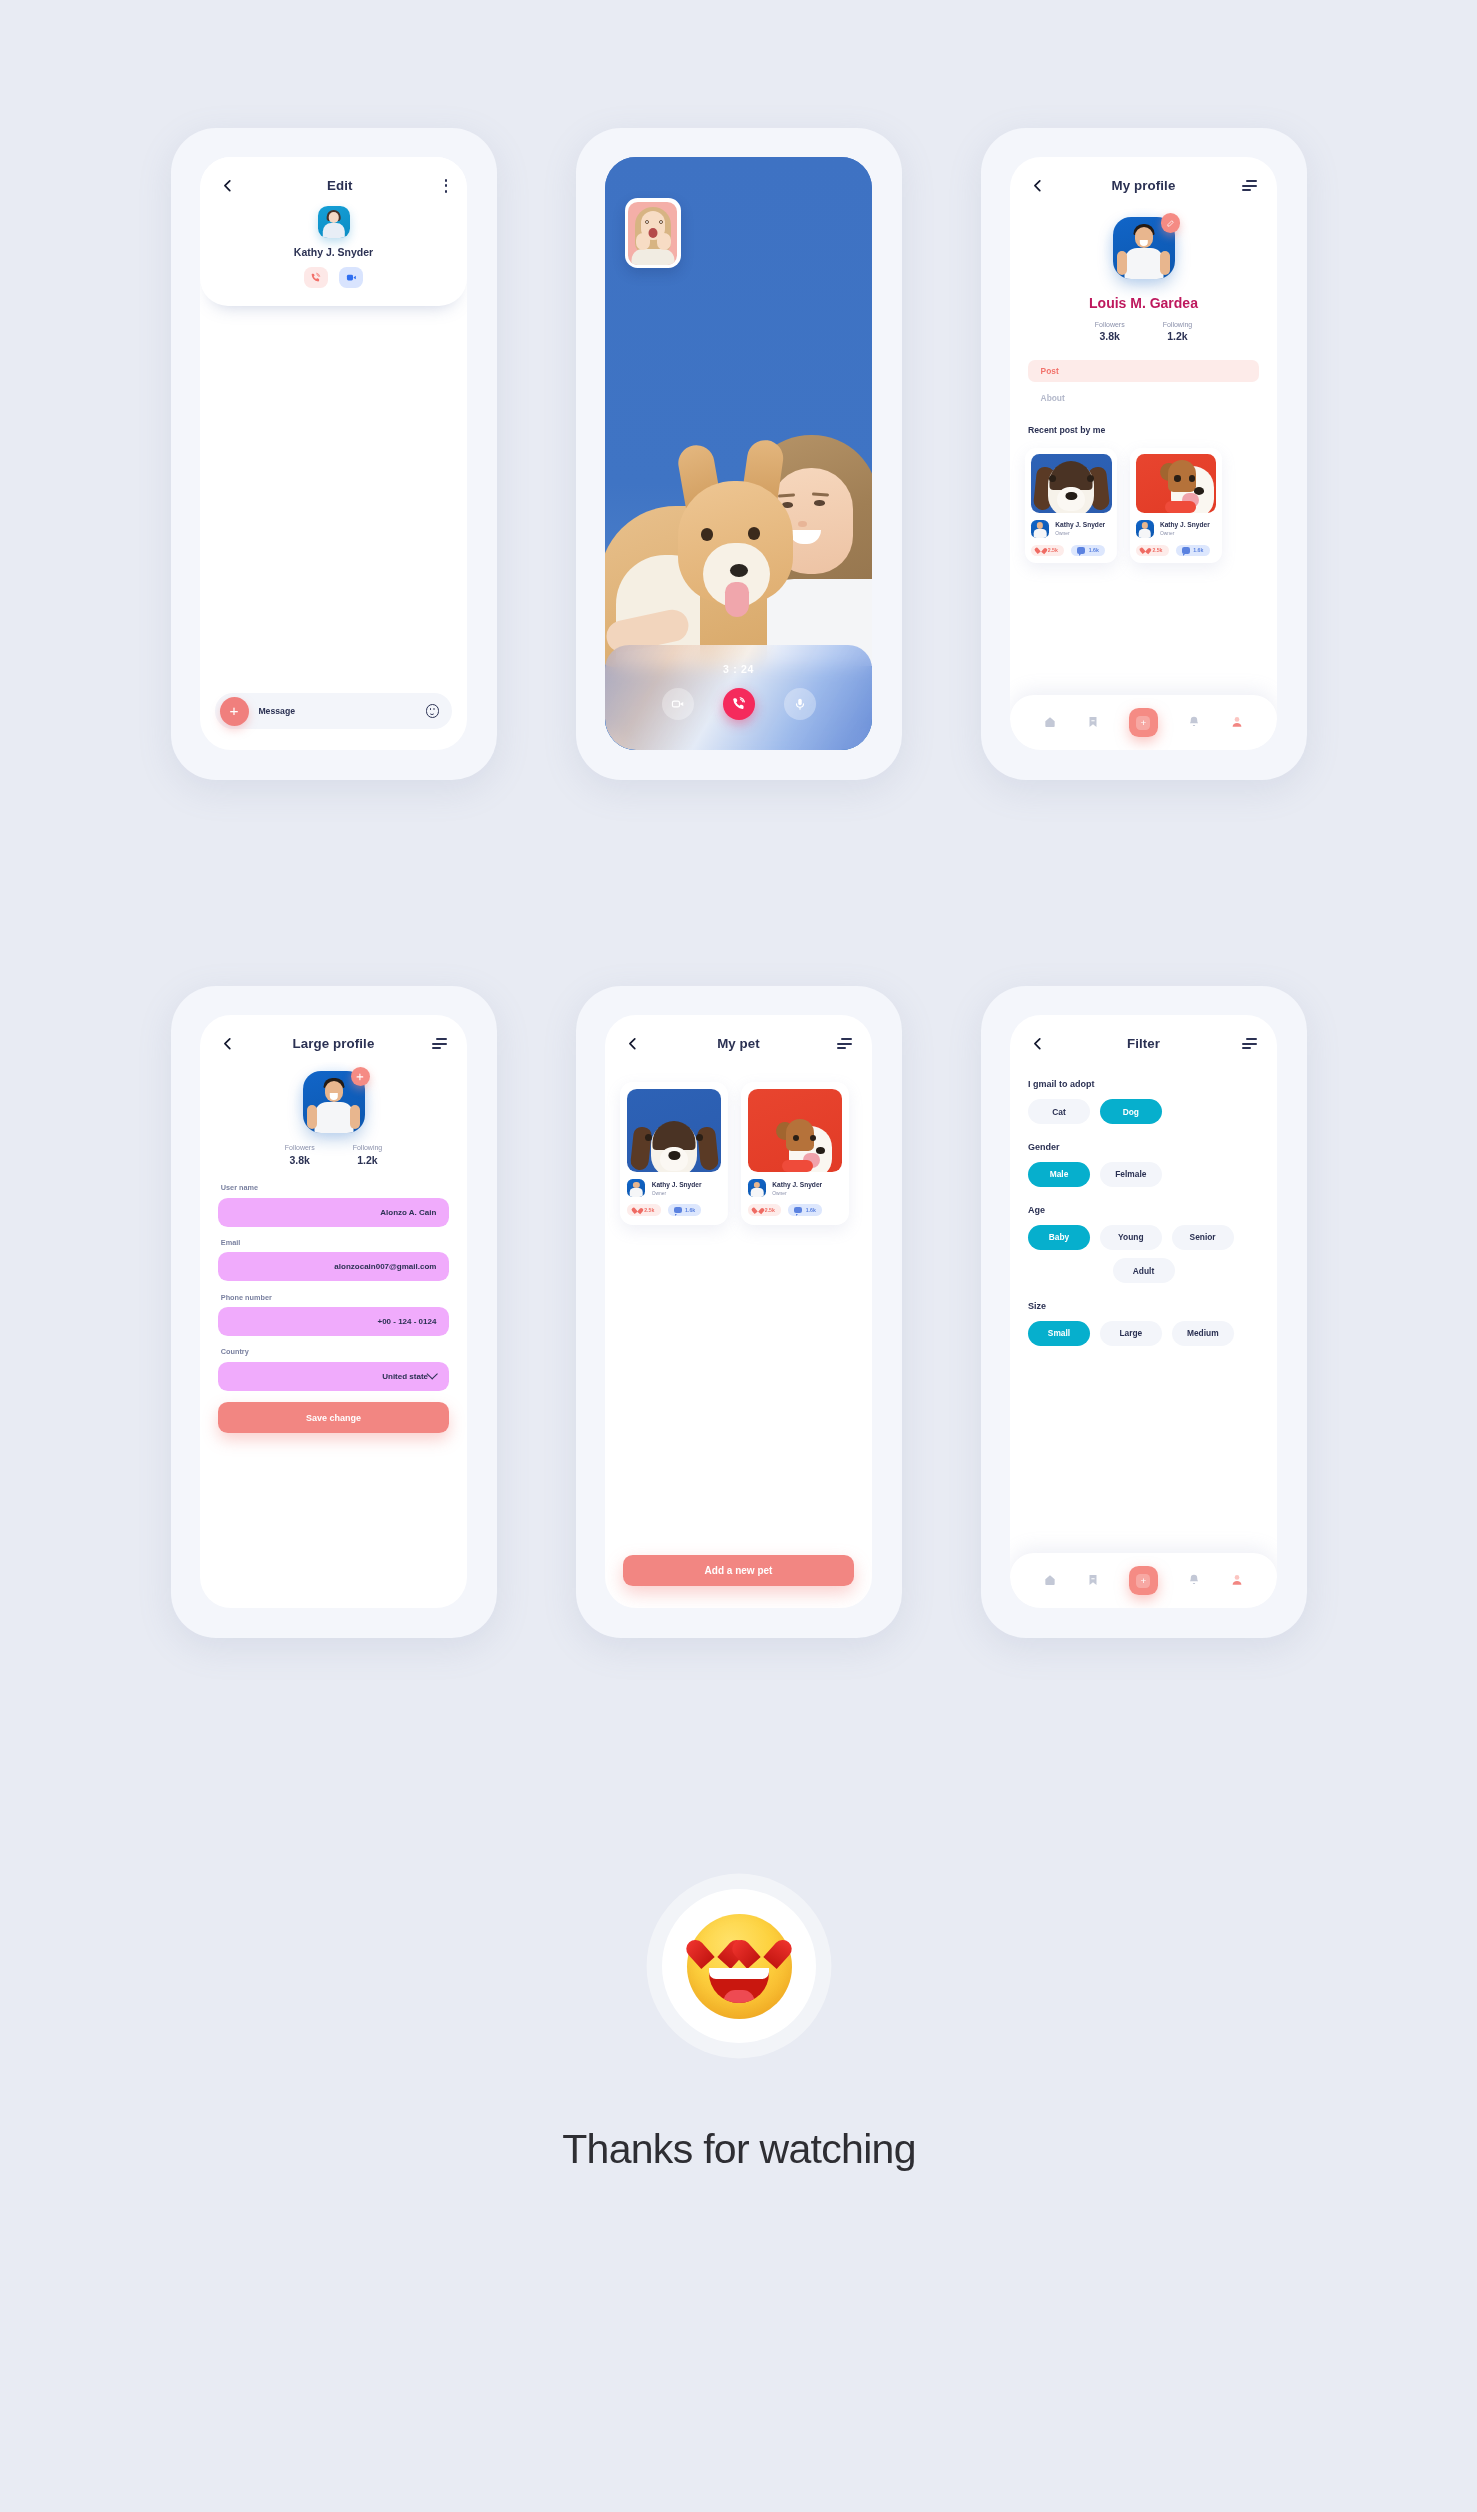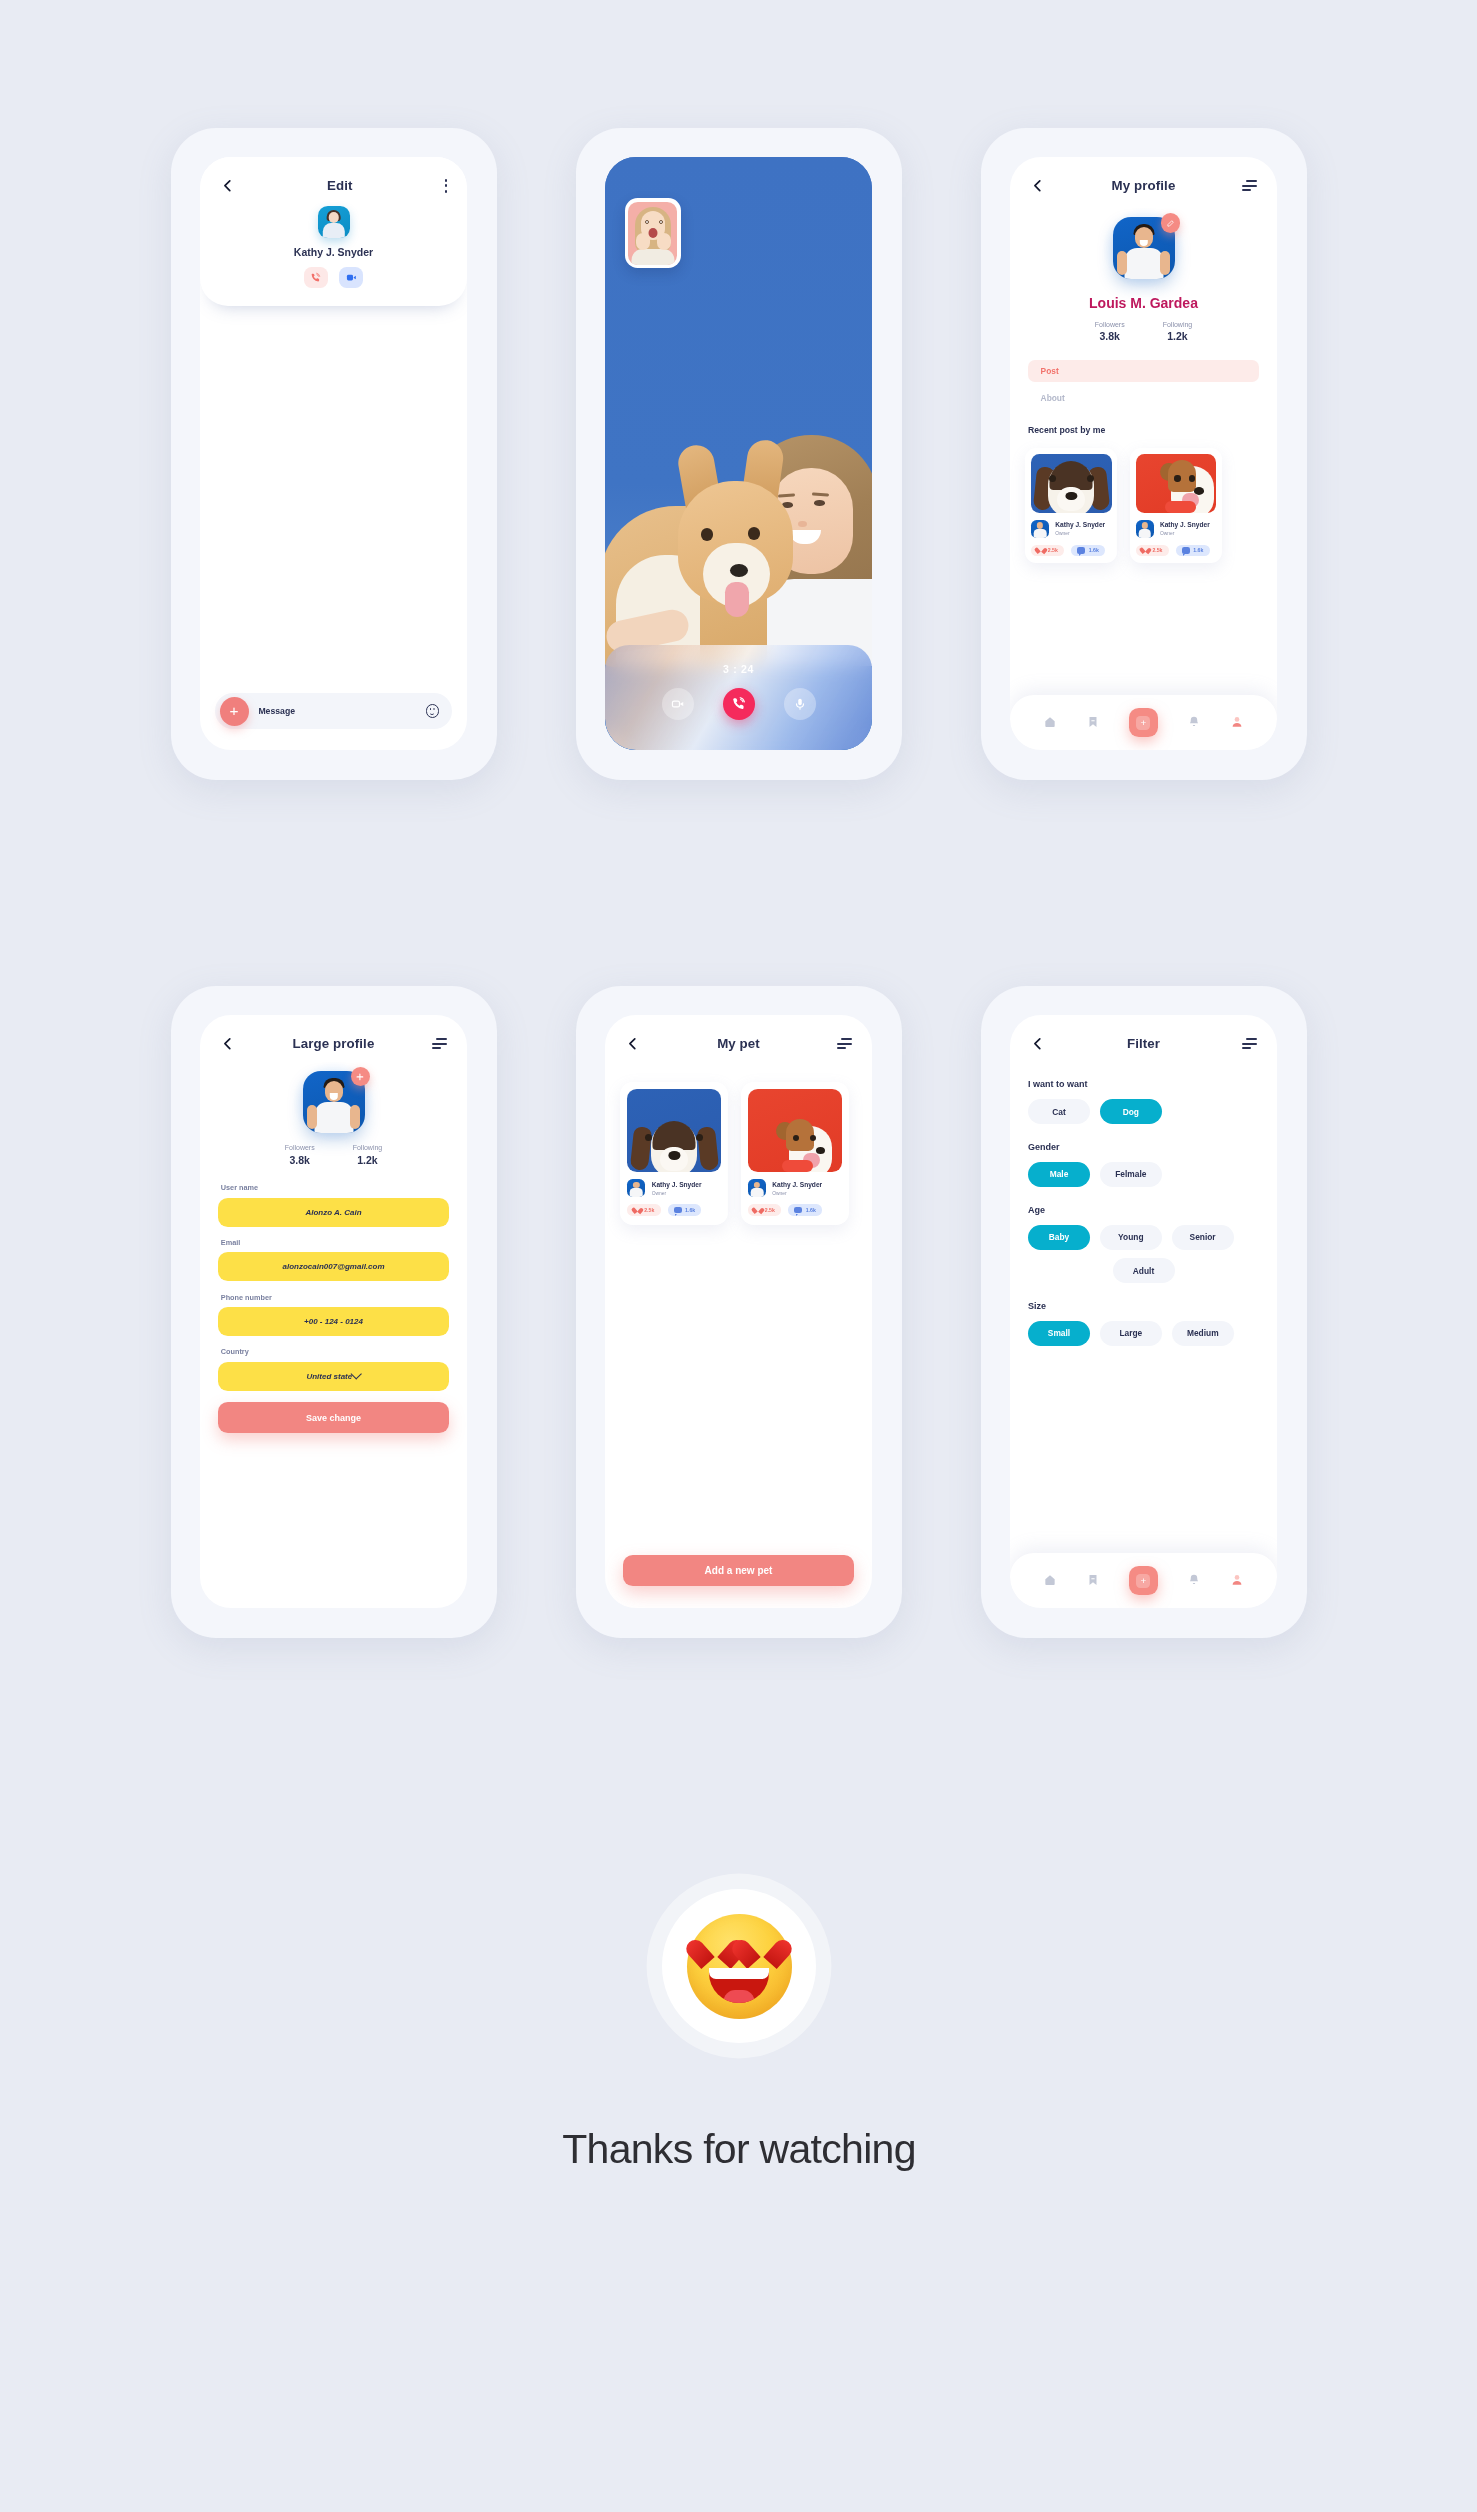--- a/index.html
+++ b/index.html
@@ -254,25 +254,24 @@
   }
   .nav-ic { width:15.4px; height:15.4px; display:flex;align-items:center;justify-content:center; }
   .nav-center {
     width:29px;height:29px;border-radius:9.8px;background:#f58b84;
     display:flex;align-items:center;justify-content:center;
     box-shadow:0 4.9px 12.6px rgba(245,139,132,.5);
   }
   .nav-center .inner { width:14px;height:14px;border-radius:4.2px;background:rgba(255,255,255,.25);display:flex;align-items:center;justify-content:center;color:#fff;font-size:9.8px;line-height:1;font-weight:300; }
   .flabel { font-size:7.3px; font-weight:600; color:#7a81a0; margin: 0 0 5.6px 2.8px; }
   .finput {
-    height:29px; background:#fde047; border-radius:9.8px;
+    height:29px; background:#f0abfc; border-radius:9.8px;
     display:flex; align-items:center; padding: 0 12.6px;
     font-size:8px; font-weight:700; color:#2b3153;
-    justify-content:center;
-    font-style:italic;
+    justify-content:flex-end;
   }
   .fgroup { padding: 0 18px; margin-bottom:11.2px; }
   .save-btn {
     margin: 4.2px 18px 0; height:31px; border-radius:9.8px; background:#f28682;
     display:flex; align-items:center; justify-content:center;
     color:#fff; font-size:9px; font-weight:700;
     box-shadow:0 7px 15.4px rgba(242,134,130,.38);
   }
   .chev-down { width:8.4px;height:8.4px; border-right:1.5px solid #2b3153; border-bottom:1.5px solid #2b3153; transform:rotate(45deg); margin-top:-3.5px; }
 
@@ -772,21 +771,21 @@
         </div>
         <div class="ttl">Filter</div>
         <div class="slider-icon">
             <b class="s1"></b>
             <b class="s2"></b>
             <b class="s3"></b>
           </div>
       </div>
 
       <div style="margin-top:28px;">
-        <div class="f-sec-title">I want to want</div>
+        <div class="f-sec-title">I gmail to adopt</div>
         <div class="chips">
           <div class="chip off">Cat</div>
           <div class="chip on">Dog</div>
         </div>
       </div>
 
       <div style="margin-top:18px;">
         <div class="f-sec-title">Gender</div>
         <div class="chips">
           <div class="chip on">Male</div>

